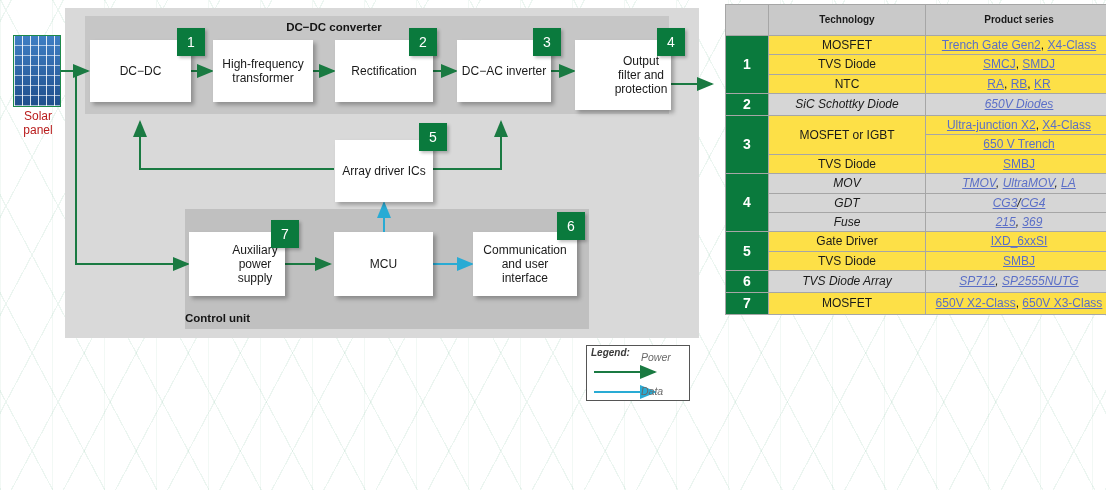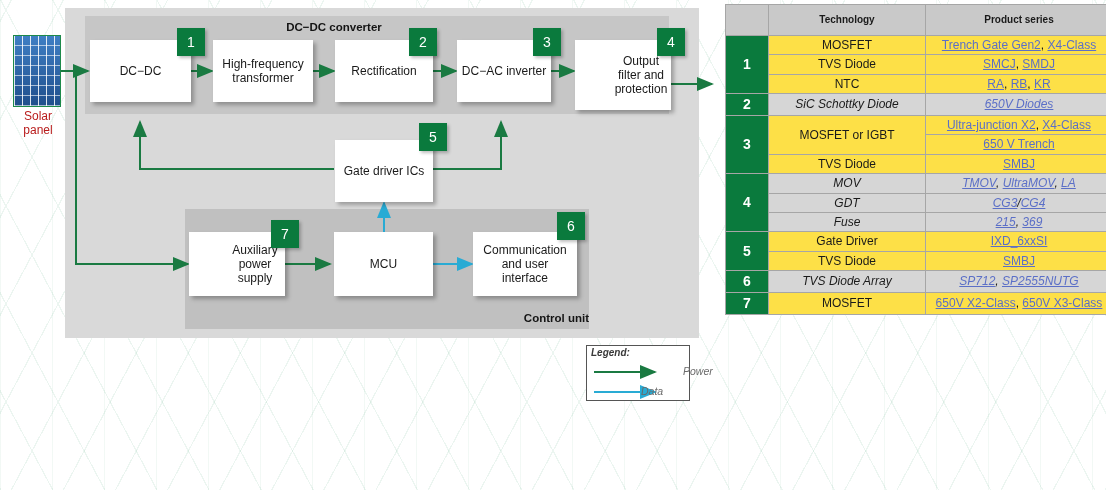--- a/index.html
+++ b/index.html
@@ -32,21 +32,21 @@
   .dcdc-band-title{
     position:absolute;left:85px;top:21px;width:498px;
     text-align:center;font-size:11.5px;font-weight:bold;color:#141414;
   }
   .control-band{
     position:absolute;left:185px;top:209px;width:404px;height:120px;
     background:#c0c0c0;
   }
   .control-band-title{
     position:absolute;left:185px;top:312px;width:404px;
-    text-align:right;font-size:11.5px;font-weight:bold;color:#141414;
+    text-align:left;font-size:11.5px;font-weight:bold;color:#141414;
   }
 
   .node{
     position:absolute;background:#ffffff;
     box-shadow:3px 3px 4px rgba(0,0,0,0.28);
     display:flex;align-items:center;justify-content:center;text-align:center;
     font-size:12px;color:#1a1a1a;line-height:1.18;padding:2px 4px;
     box-sizing:border-box;
   }
 
@@ -194,21 +194,21 @@
     </div>
 
   <div class="node" style="left:575px;top:40px;width:96px;height:70px;padding-left:40px;">
     <span>Output filter and protection</span>
   </div>
   <div class="badge" style="left:657px;top:28px;">
       <span>4</span>
     </div>
 
   <div class="node" style="left:335px;top:140px;width:98px;height:62px;">
-    <span>Gate driver ICs</span>
+    <span>Array driver ICs</span>
   </div>
   <div class="badge" style="left:419px;top:123px;">
       <span>5</span>
     </div>
 
   <div class="node" style="left:189px;top:232px;width:96px;height:64px;padding-left:40px;">
     <span>Auxiliary power supply</span>
   </div>
   <div class="badge" style="left:271px;top:220px;">
       <span>7</span>
@@ -228,21 +228,21 @@
   <div class="legend-box"></div>
   <div class="legend-title">Legend:</div>
   <svg class="wires">
     <g stroke="#1a7a42" stroke-width="2" fill="none">
       <path d="M594,372 L655,372" marker-end="url(#ahP)"></path>
     </g>
     <g stroke="#29ABD4" stroke-width="2" fill="none">
       <path d="M594,392 L655,392" marker-end="url(#ahD)"></path>
     </g>
   </svg>
-  <div class="legend-lbl" style="left:641px;top:365px;margin-left:42px;">Power</div>
+  <div class="legend-lbl" style="left:641px;top:351px;">Power</div>
   <div class="legend-lbl" style="left:641px;top:385px;">Data</div>
 </div>
 
 <div id="tablewrap">
   <table class="parts">
     <thead>
       <tr>
         <th class="c-num"></th>
         <th class="c-tech">Technology</th>
         <th class="c-prod">Product series</th>

